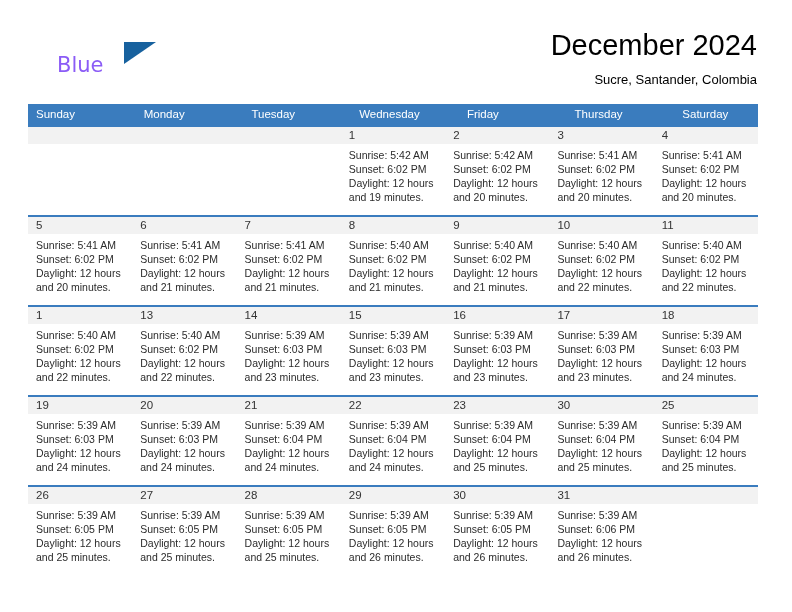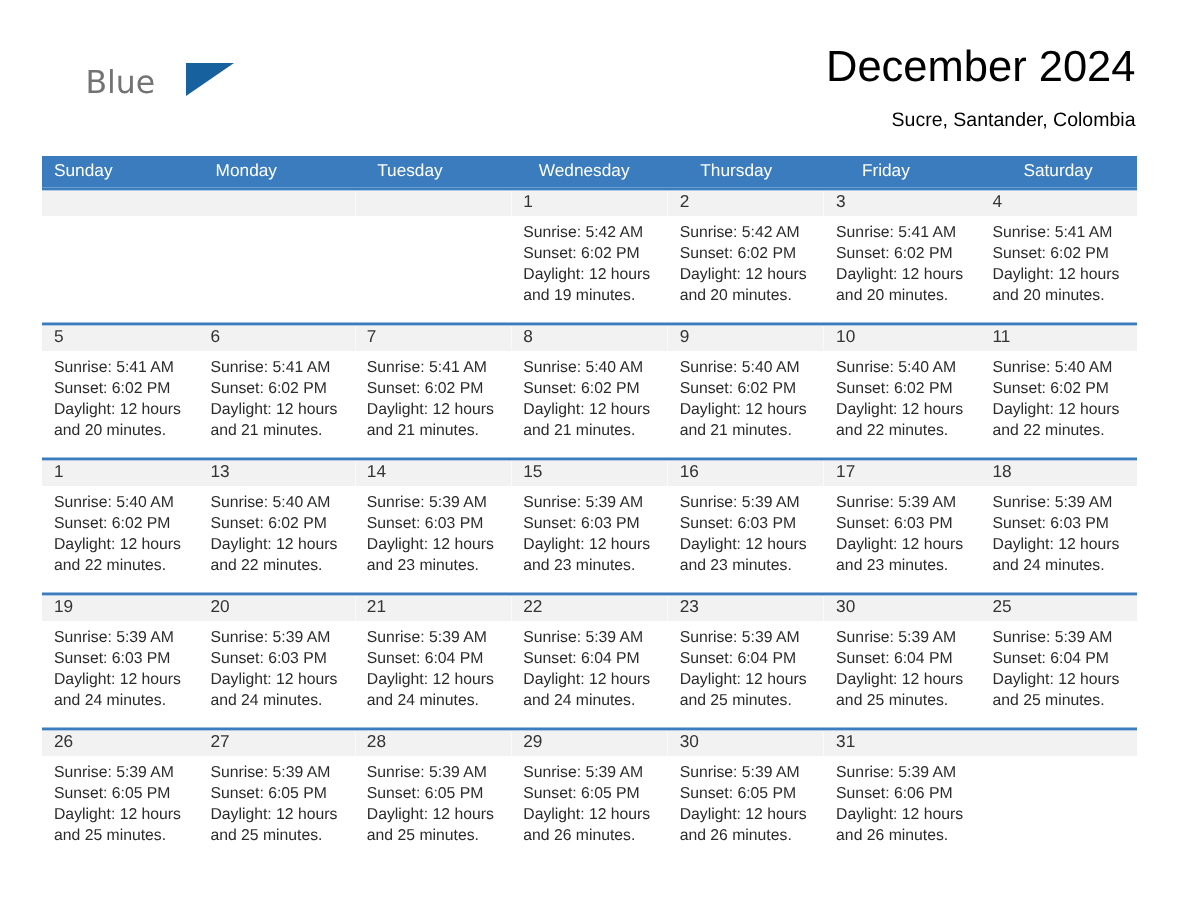--- a/index.html
+++ b/index.html
@@ -42,23 +42,23 @@
     top: 0;
     font-size: 21px;
     letter-spacing: 0.2px;
     color: #1a1a1a;
     font-family: "DejaVu Sans", sans-serif;
     font-weight: 400;
   }
   .brand-blue {
     position: absolute;
     left: 29px;
-    top: 9px;
+    top: 19px;
     font-size: 21px;
-    color: #737373;
+    color: #8b5cf6;
     font-family: "DejaVu Sans", sans-serif;
     font-weight: 400;
   }
   .brand-tri {
     position: absolute;
     left: 96px;
     top: 8px;
     width: 0;
     height: 0;
     border-left: 32px solid #17619e;
@@ -166,22 +166,22 @@
 
   </div>
 
   <div class="calendar">
 
     <div class="weekhead">
       <div class="dow">Sunday</div>
       <div class="dow">Monday</div>
       <div class="dow">Tuesday</div>
       <div class="dow">Wednesday</div>
+      <div class="dow">Friday</div>
       <div class="dow">Thursday</div>
-      <div class="dow">Friday</div>
       <div class="dow">Saturday</div>
     </div>
 
     <div class="week">
       <div class="daycell empty">
         <div class="daynum"></div>
 
       </div>
       <div class="daycell empty">
         <div class="daynum"></div>

